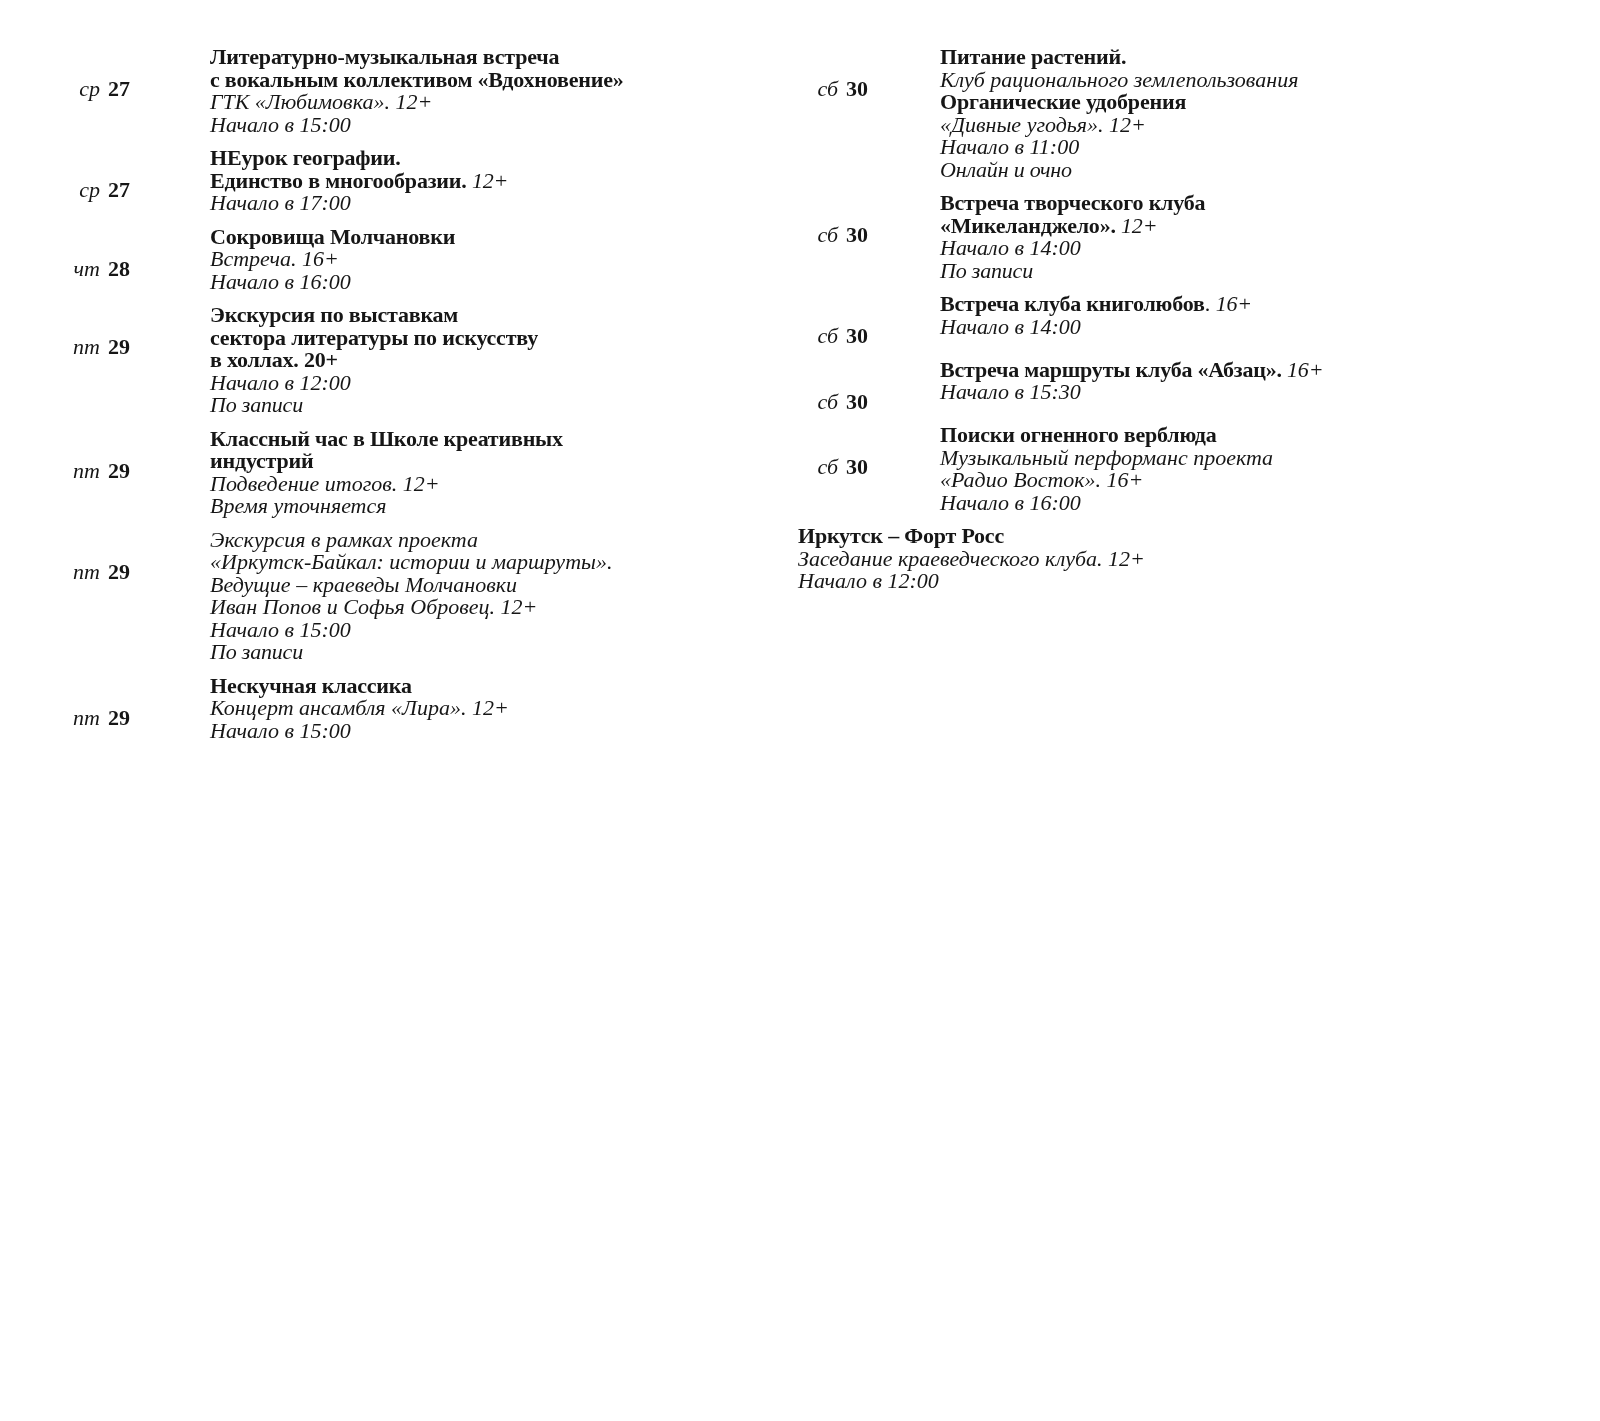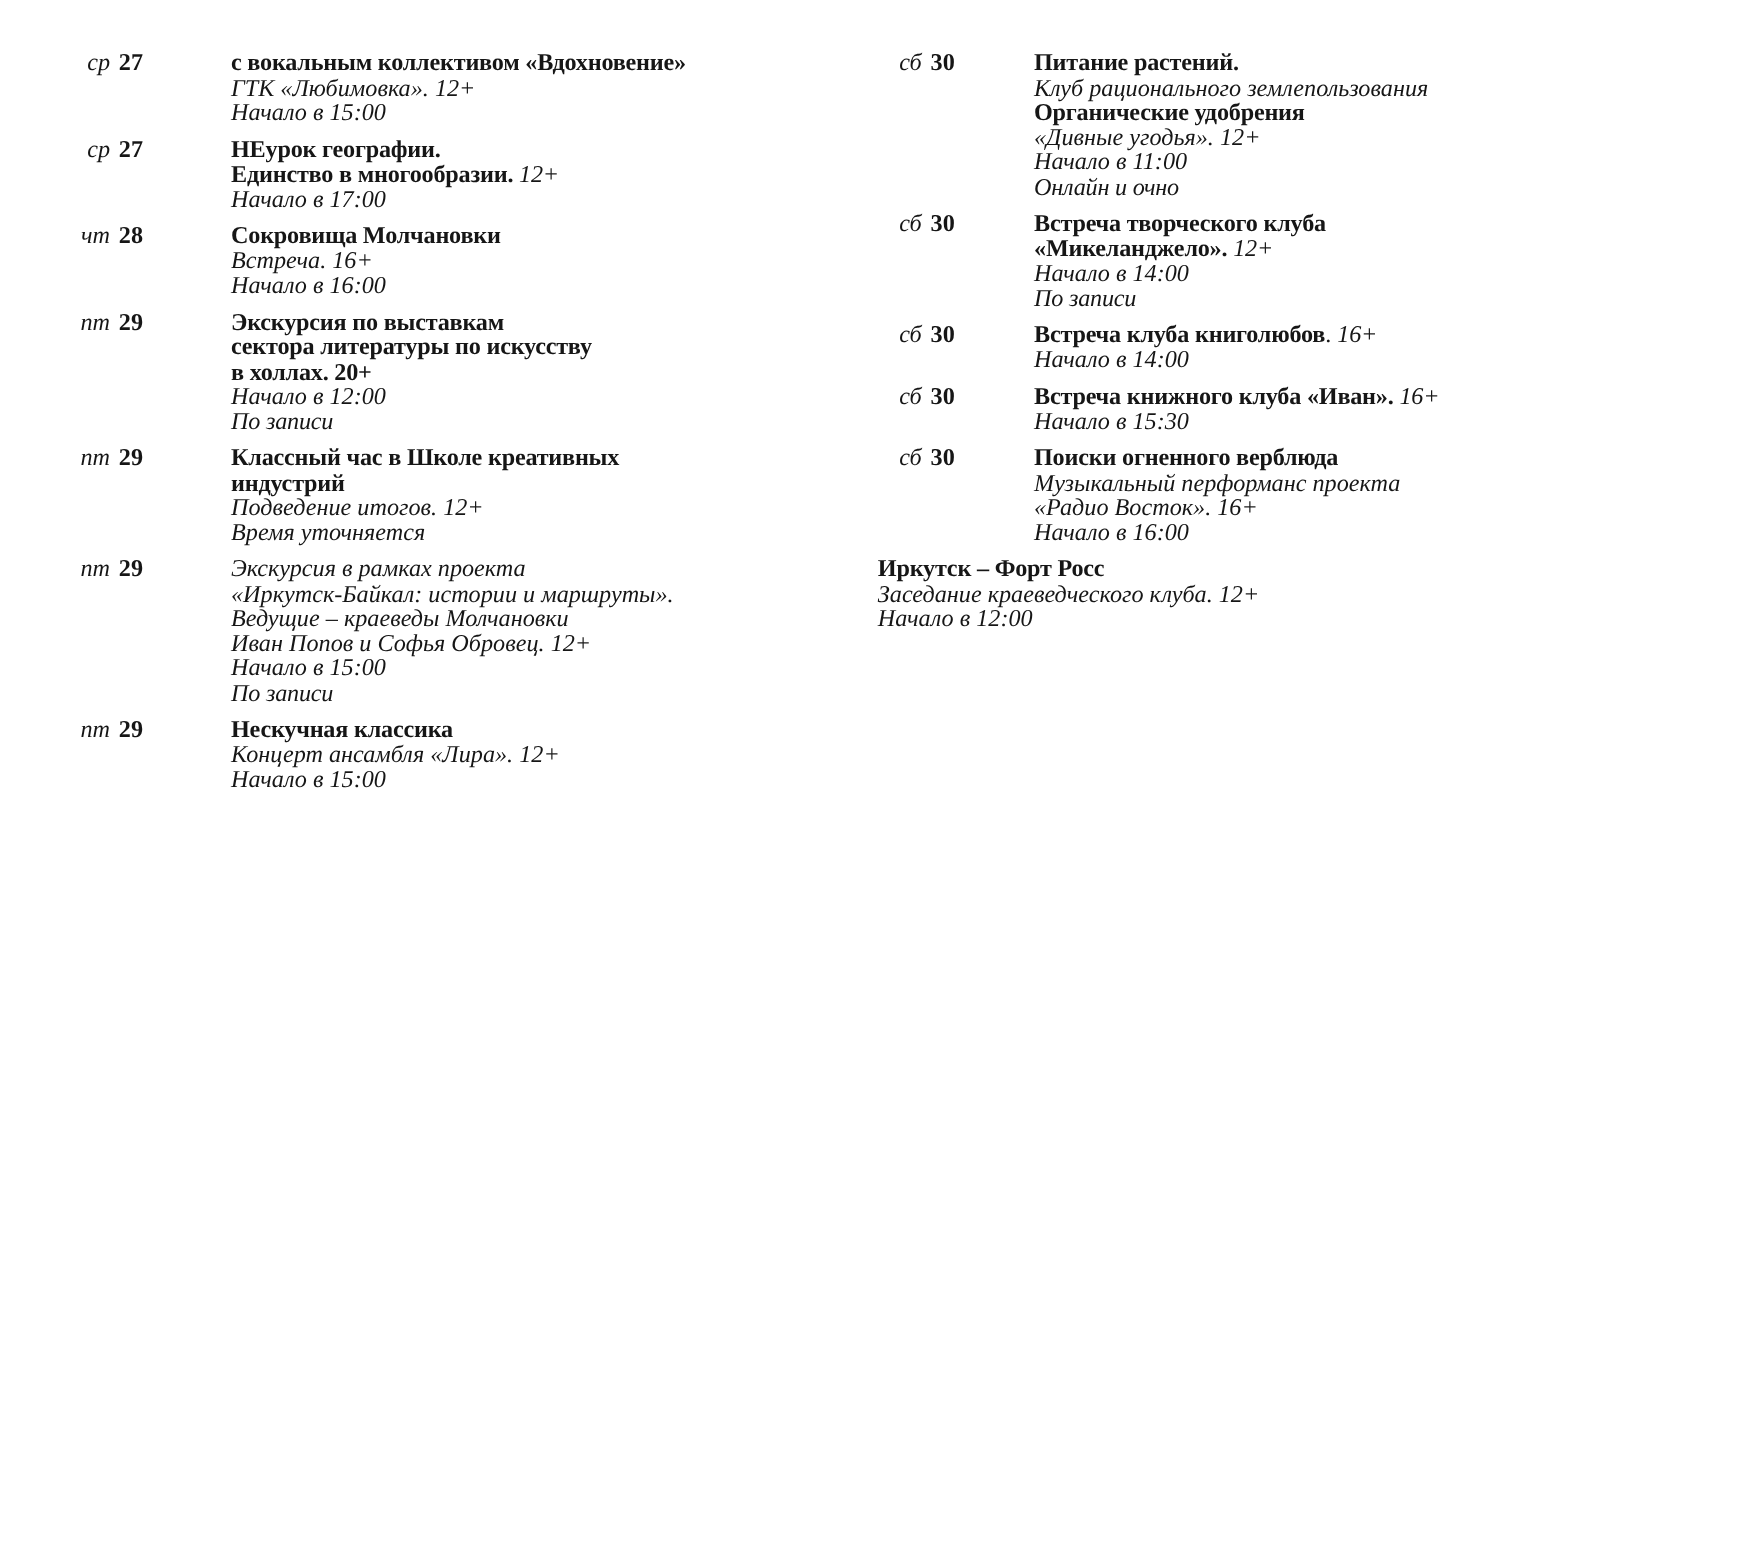--- a/index.html
+++ b/index.html
@@ -32,20 +32,21 @@
   .col-right {
     flex: 1 1 auto;
   }
   .entry {
     display: flex;
     margin-bottom: 11px;
   }
   .daydate {
     flex: 0 0 155px;
     white-space: nowrap;
+    margin-top: 32px;
   }
   .col-right .daydate {
     flex-basis: 142px;
   }
   .day {
     display: inline-block;
     width: 45px;
     text-align: right;
     font-style: italic;
   }
@@ -68,20 +69,21 @@
   .s-r  { }
 </style>
 </head>
 <body>
 
 <main class="page">
   <section class="col col-left">
       <div class="entry">
         <div class="daydate"><span class="day">ср</span><span class="date">27</span></div>
         <div class="content">
+          <div class="line"><span class="s-b">Литературно-музыкальная встреча</span></div>
           <div class="line"><span class="s-b">с вокальным коллективом «Вдохновение»</span></div>
           <div class="line"><span class="s-i">ГТК «Любимовка». 12+</span></div>
           <div class="line"><span class="s-i">Начало в 15:00</span></div>
         </div>
       </div>
       <div class="entry">
         <div class="daydate"><span class="day">ср</span><span class="date">27</span></div>
         <div class="content">
           <div class="line"><span class="s-b">НЕурок географии.</span></div>
           <div class="line"><span class="s-b">Единство в многообразии. </span><span class="s-bi">12+</span></div>
@@ -159,21 +161,21 @@
       <div class="entry">
         <div class="daydate"><span class="day">сб</span><span class="date">30</span></div>
         <div class="content">
           <div class="line"><span class="s-b">Встреча клуба книголюбов</span><span class="s-r">. </span><span class="s-bi">16+</span></div>
           <div class="line"><span class="s-i">Начало в 14:00</span></div>
         </div>
       </div>
       <div class="entry">
         <div class="daydate"><span class="day">сб</span><span class="date">30</span></div>
         <div class="content">
-          <div class="line"><span class="s-b">Встреча книжного клуба «Иван». </span><span class="s-bi">16+</span></div>
+          <div class="line"><span class="s-b">Встреча маршруты клуба «Абзац». </span><span class="s-bi">16+</span></div>
           <div class="line"><span class="s-i">Начало в 15:30</span></div>
         </div>
       </div>
       <div class="entry">
         <div class="daydate"><span class="day">сб</span><span class="date">30</span></div>
         <div class="content">
           <div class="line"><span class="s-b">Поиски огненного верблюда</span></div>
           <div class="line"><span class="s-i">Музыкальный перформанс проекта</span></div>
           <div class="line"><span class="s-i">«Радио Восток». 16+</span></div>
           <div class="line"><span class="s-i">Начало в 16:00</span></div>

